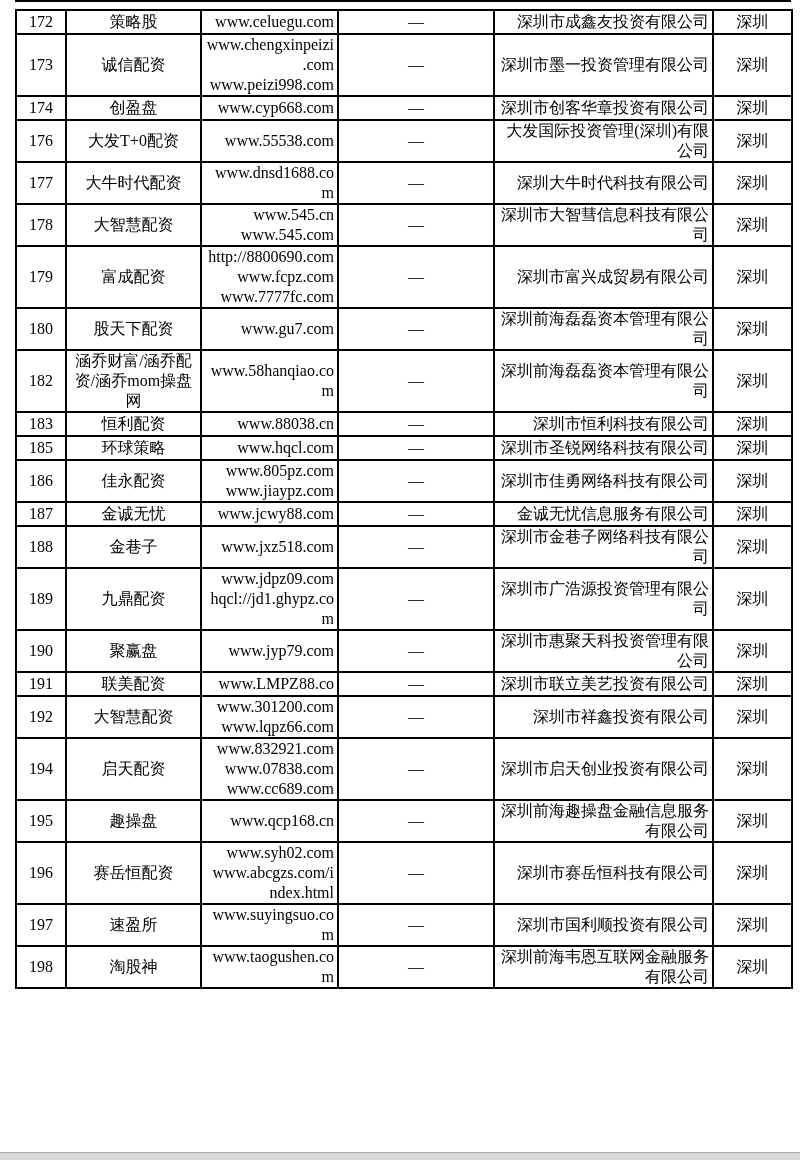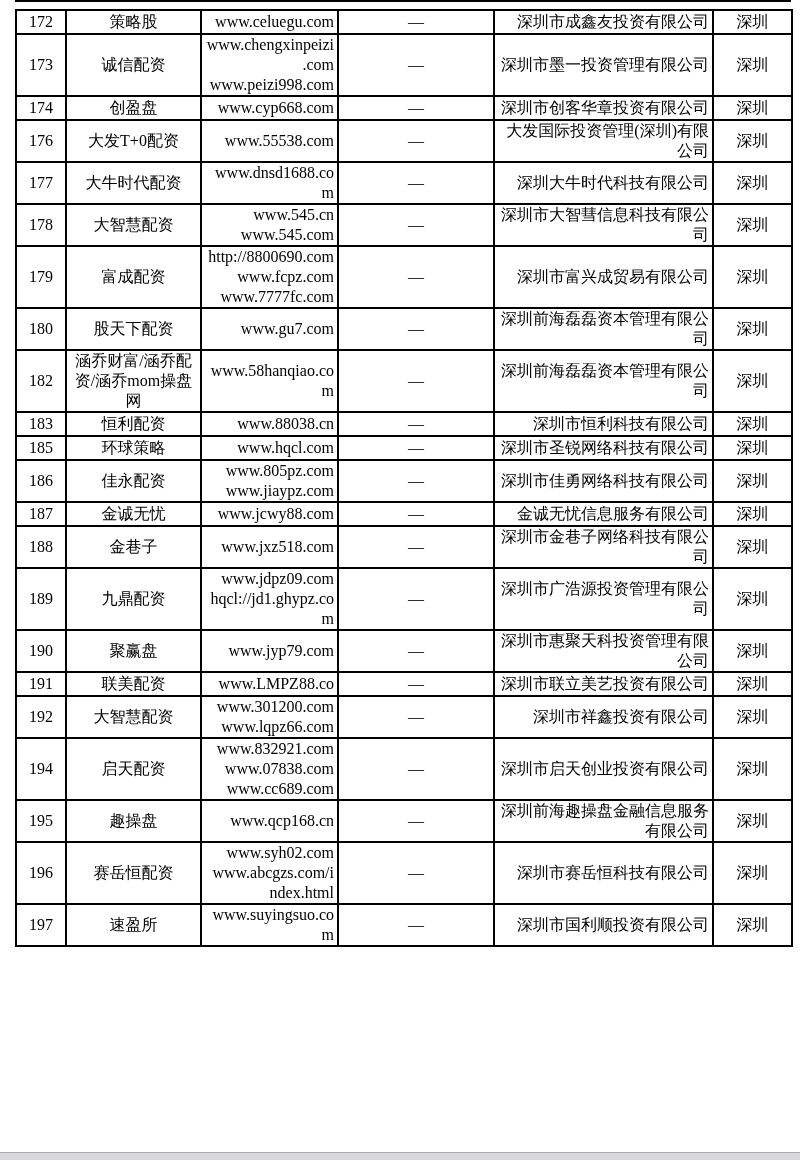--- a/index.html
+++ b/index.html
@@ -259,17 +259,26 @@
         </tr>
         <tr>
           <td class="c-no">197</td>
           <td class="c-name">速盈所</td>
           <td class="c-urls">www.suyingsuo.co
 m</td>
           <td class="c-dash">—</td>
           <td class="c-company">深圳市国利顺投资有限公司</td>
           <td class="c-city">深圳</td>
         </tr>
+        <tr>
+          <td class="c-no">198</td>
+          <td class="c-name">淘股神</td>
+          <td class="c-urls">www.taogushen.co
+m</td>
+          <td class="c-dash">—</td>
+          <td class="c-company">深圳前海韦恩互联网金融服务有限公司</td>
+          <td class="c-city">深圳</td>
+        </tr>
       </tbody>
   </table>
 
   <div class="page-edge"></div>
 </div>
 
 </body></html>

